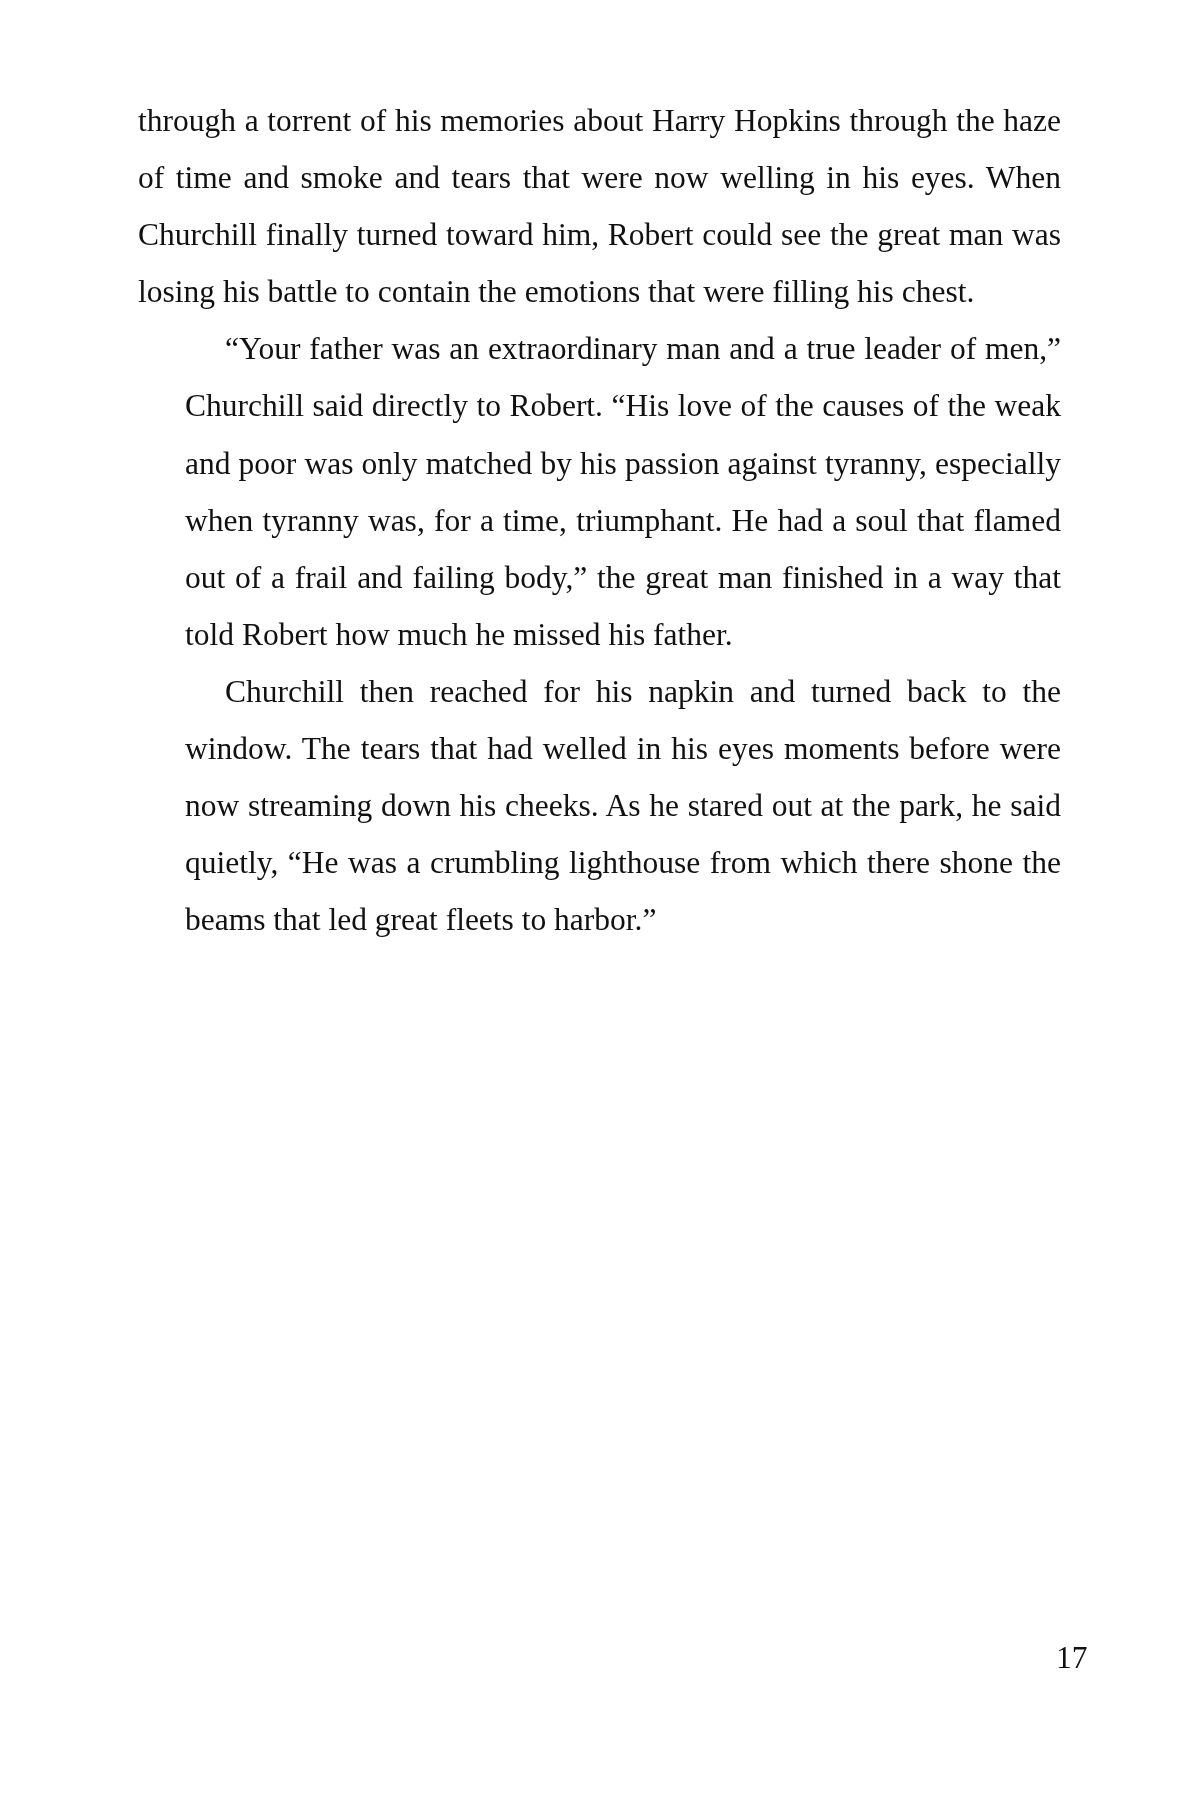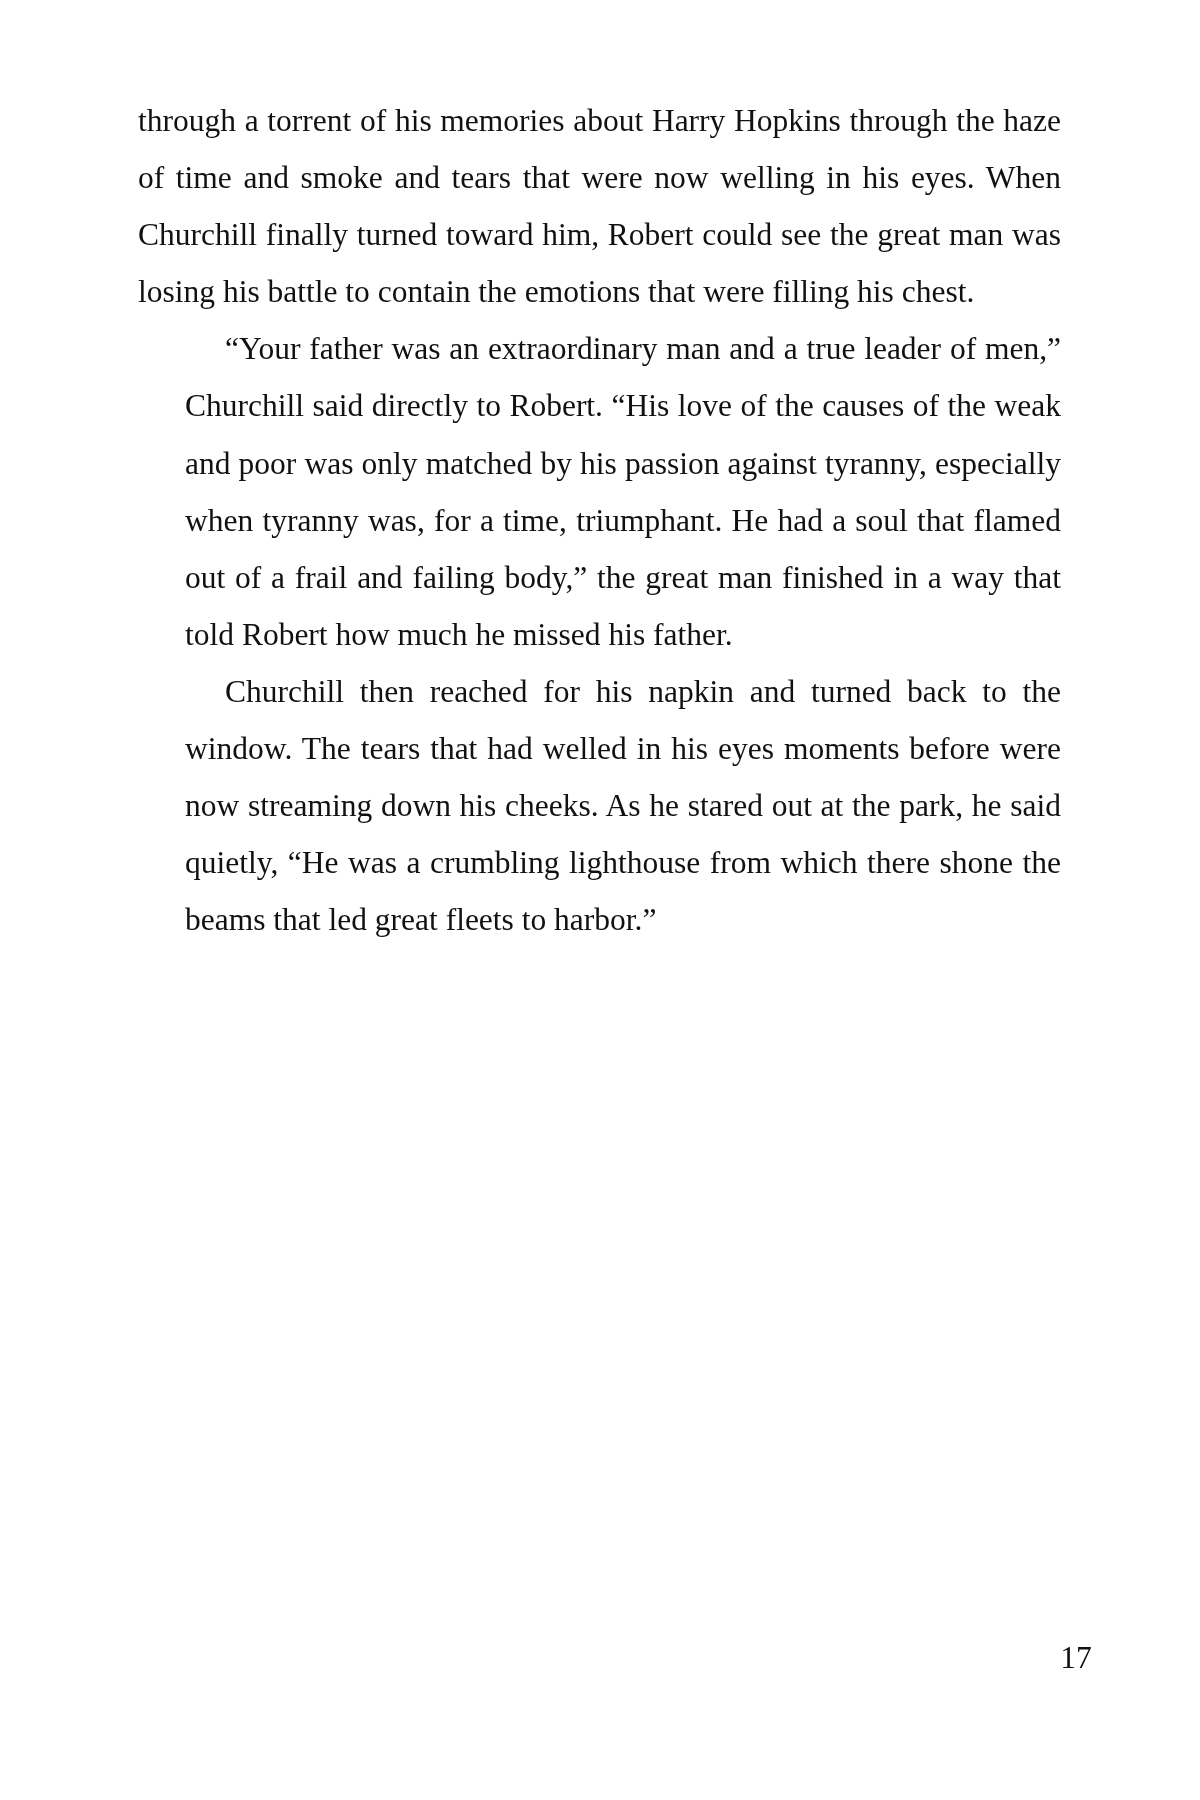--- a/index.html
+++ b/index.html
@@ -40,21 +40,21 @@
       text-indent: 40px;
       margin-left: 47px;
     }
     .page-number {
       position: absolute;
       left: 1056px;
       top: 1638px;
       width: 40px;
       font-size: 31.5px;
       line-height: 40px;
-      text-align: center;
+      text-align: left;
     }
   </style>
 </head>
 <body>
 
 <div class="page">
   <div class="text-block">
     <p>through a torrent of his memories about Harry Hopkins through the haze of time and smoke and tears that were now welling in his eyes. When Churchill finally turned toward him, Robert could see the great man was losing his battle to contain the emotions that were filling his chest.</p>
     <p class="indent">“Your father was an extraordinary man and a true leader of men,” Churchill said directly to Robert. “His love of the causes of the weak and poor was only matched by his passion against tyranny, especially when tyranny was, for a time, triumphant.  He had a soul that flamed out of a frail and failing body,” the great man finished in a way that told Robert how much he missed his father.</p>
     <p class="indent">Churchill then reached for his napkin and turned back to the window.  The tears that had welled in his eyes moments before were now streaming down his cheeks.   As he stared out at the park, he said quietly, “He was a crumbling lighthouse from which there shone the beams that led great fleets to harbor.”</p>

